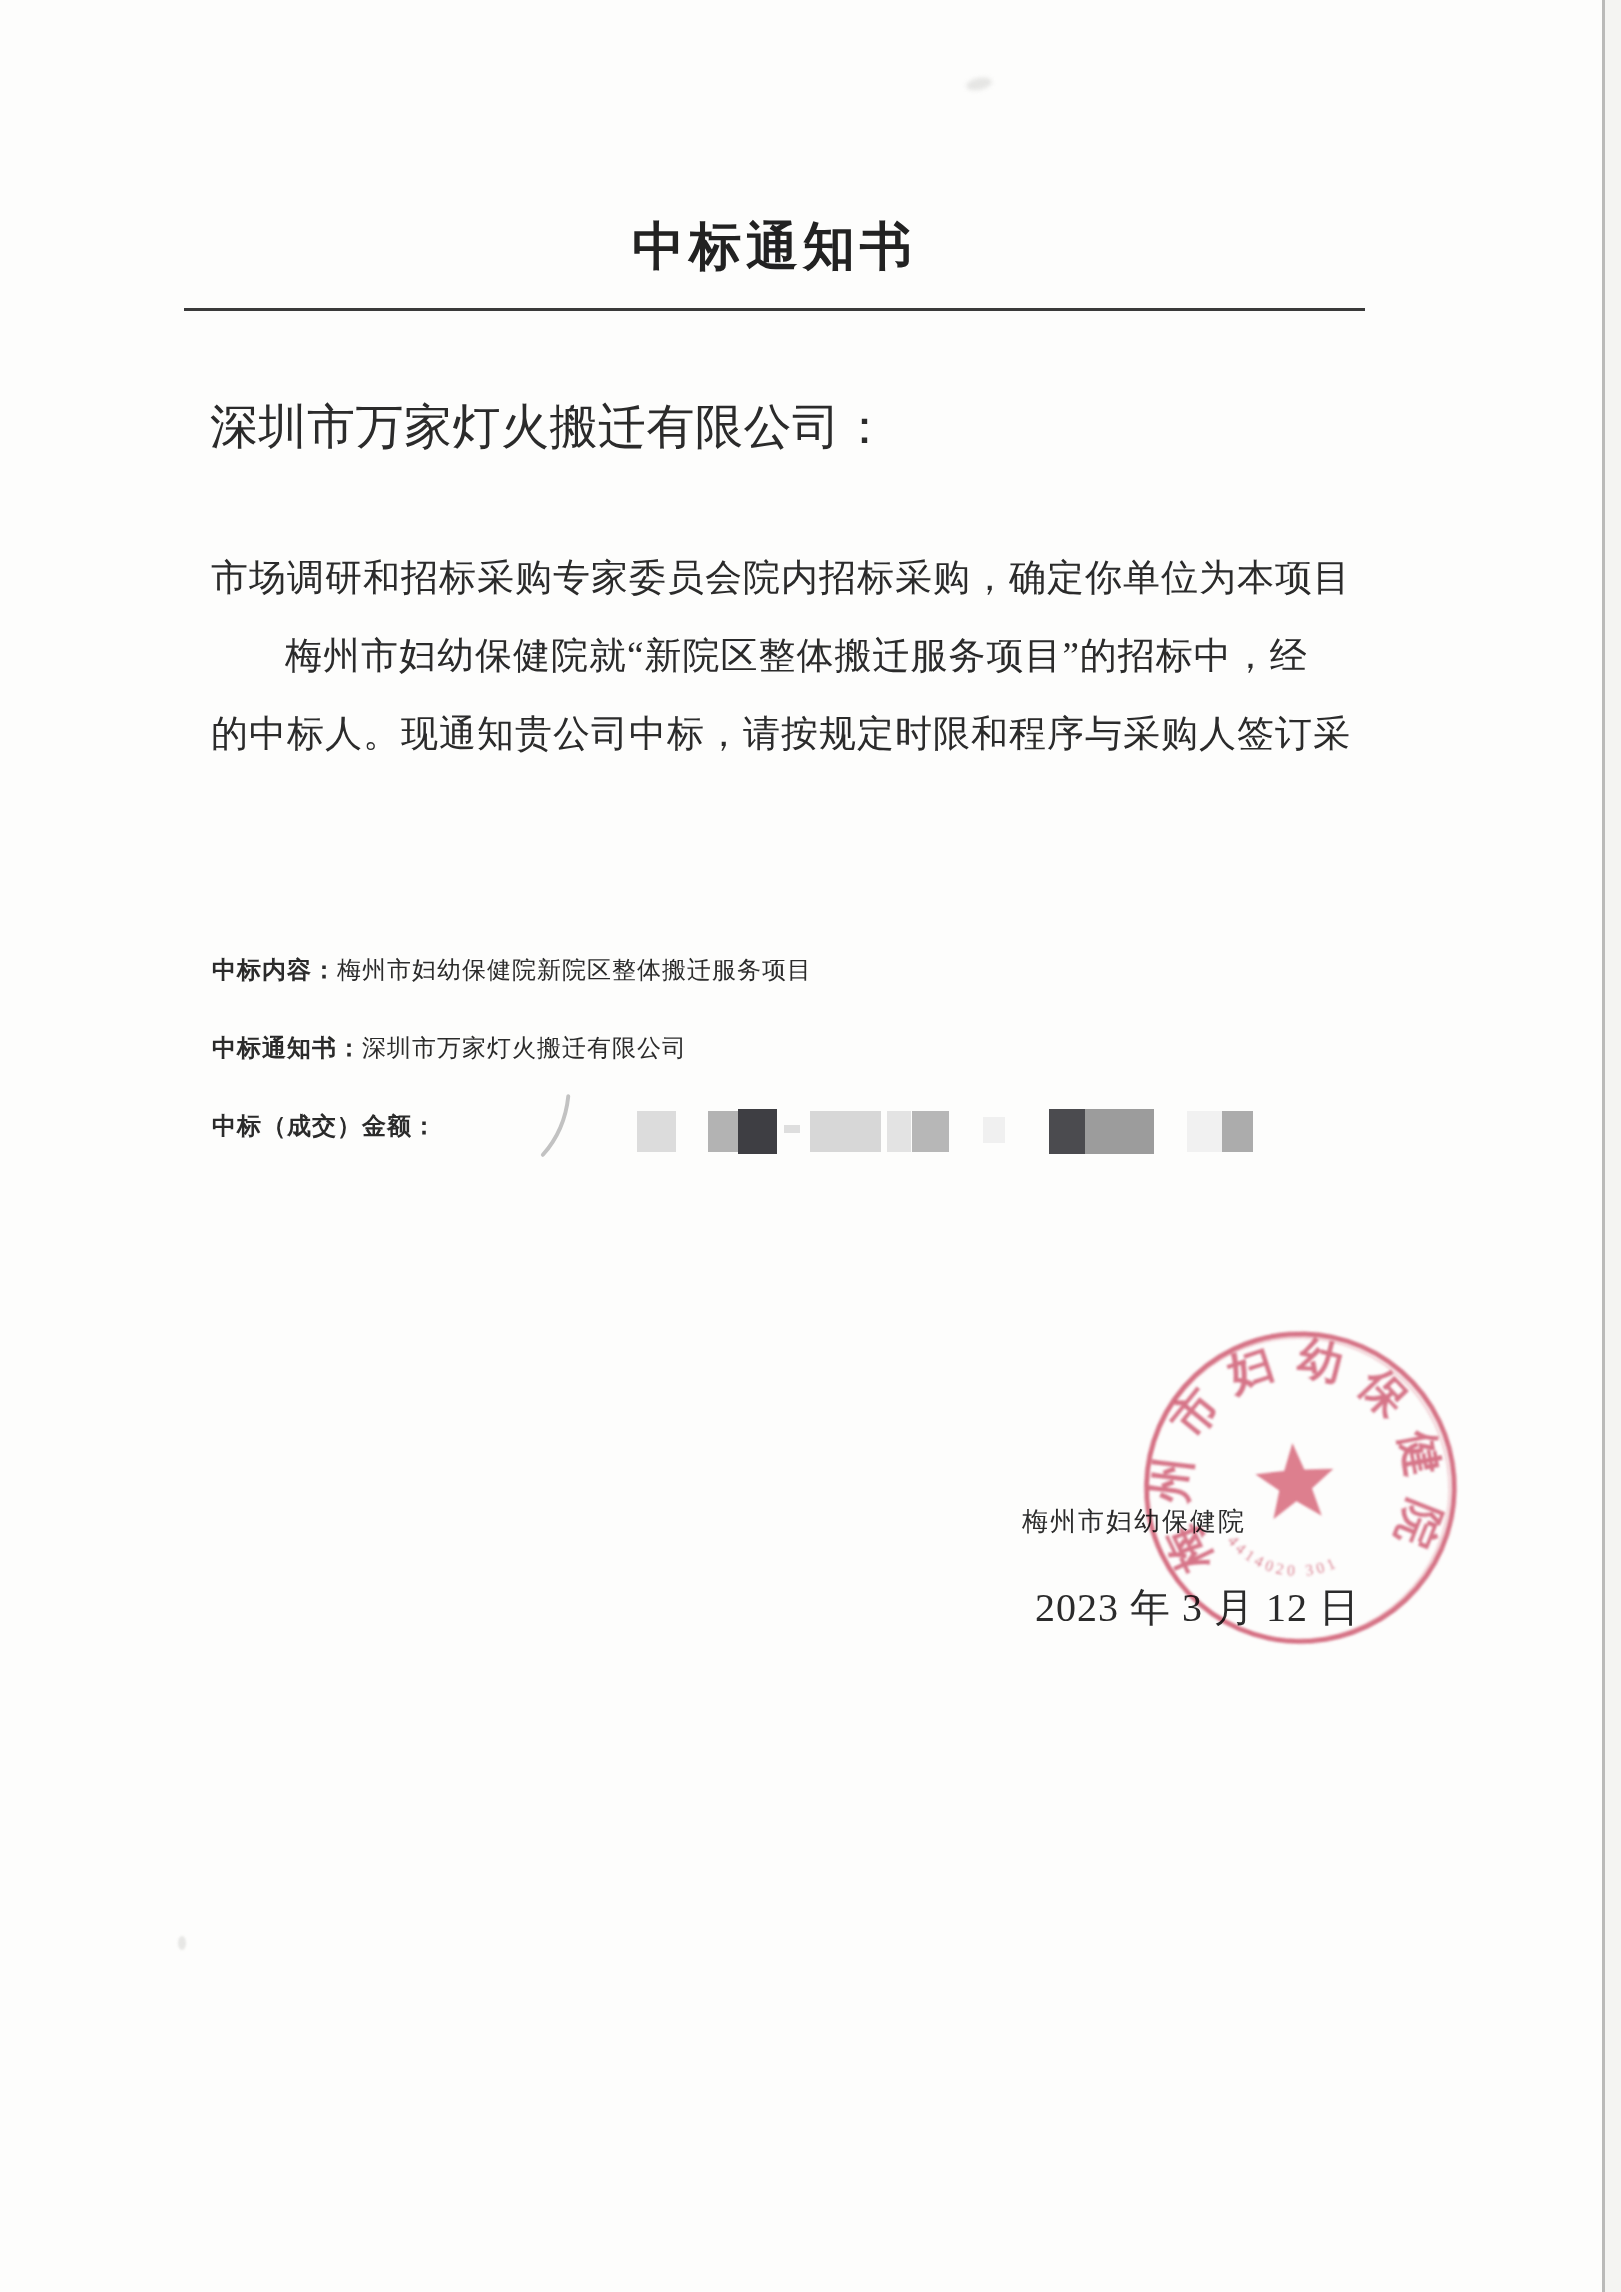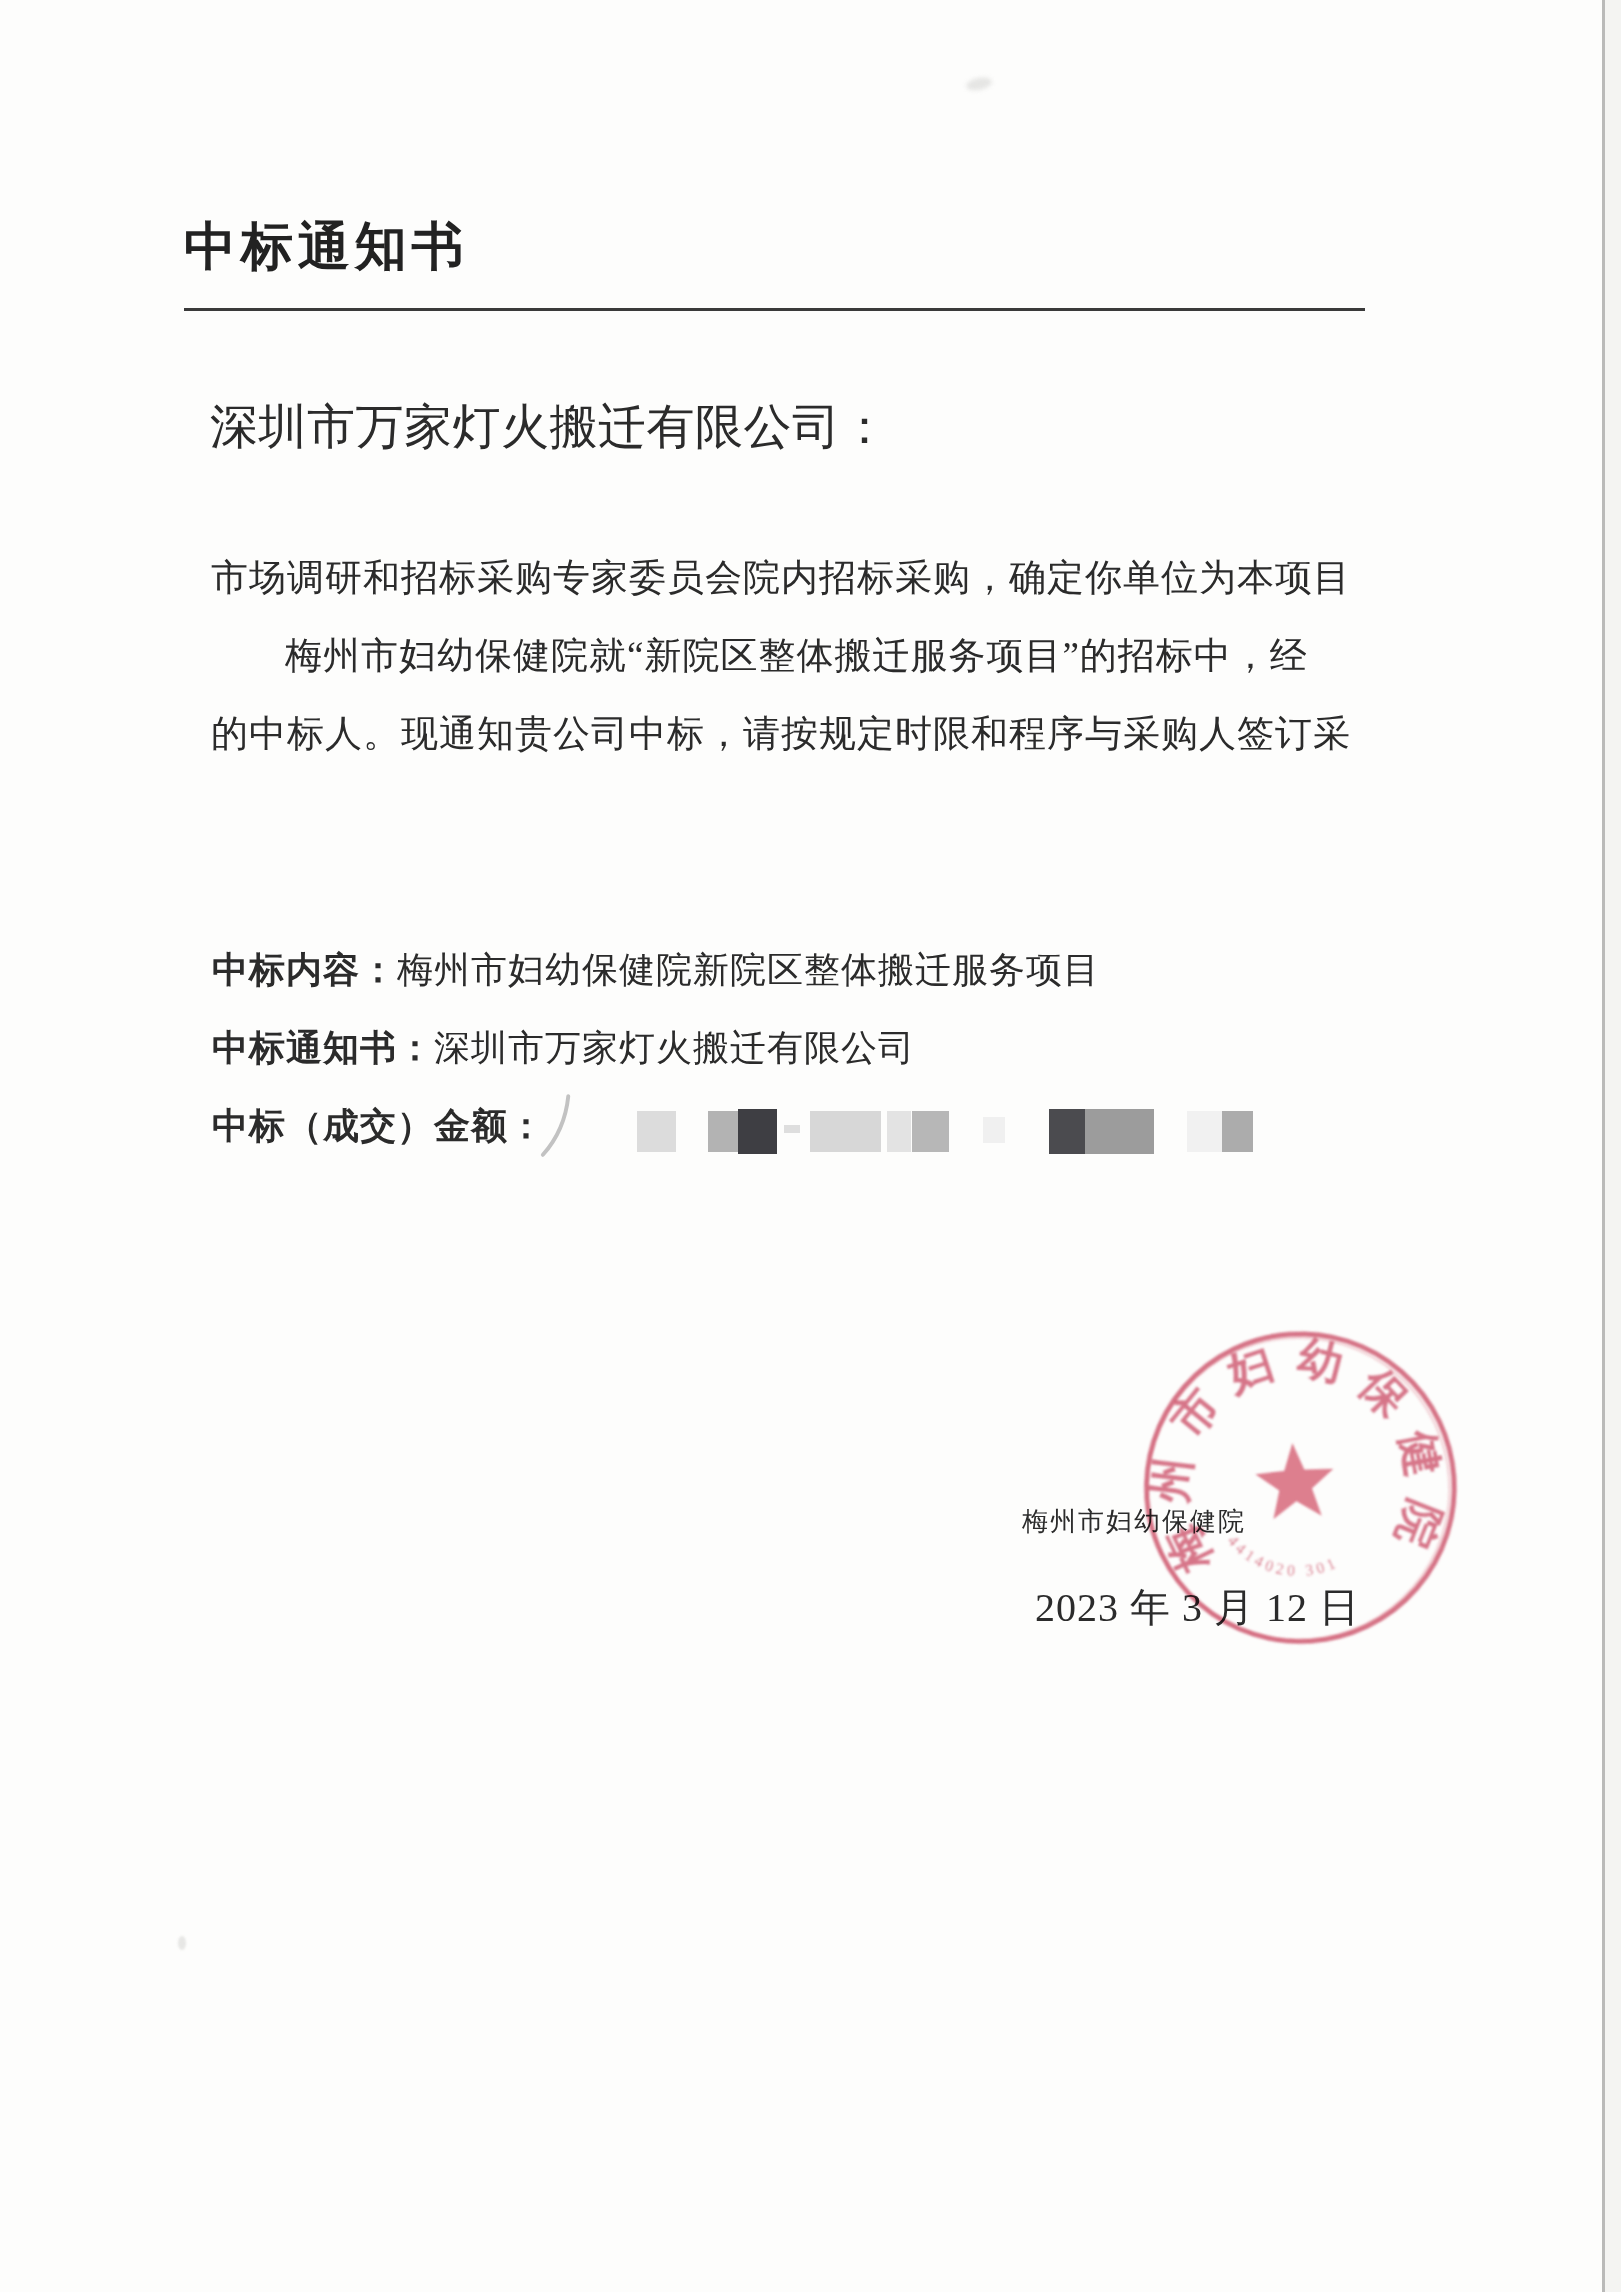--- a/index.html
+++ b/index.html
@@ -8,42 +8,42 @@
     width:1621px;height:2293px;
     margin:0 auto;
     background:#fdfdfc;
     overflow:hidden;
     font-family:"Liberation Serif","DejaVu Serif",serif;
     color:#2b2b2b;
   }
   .abs{position:absolute;}
   #doc-title{
     top:212px;left:184px;width:1181px;
-    text-align:left;
+    text-align:center;
     font-size:52px;font-weight:bold;
     letter-spacing:4.9px;
     color:#222;
   }
   #title-rule{
     top:308px;left:184px;width:1181px;height:2.9px;
     background:#3a3a3a;
   }
   #addressee{
     top:395px;left:210px;
     font-size:48px;letter-spacing:0.5px;
   }
   #body-paragraph{
     top:539px;left:211px;width:1122px;
     font-size:37px;line-height:78px;letter-spacing:1px;
   }
   .body-line{white-space:nowrap;}
   .body-line.indent{text-indent:74px;}
   #award-block{
     top:931px;left:212px;width:1122px;
-    font-size:36px;line-height:78px;letter-spacing:1px;
+    font-size:24px;line-height:78px;letter-spacing:1px;
   }
   .award-row{white-space:nowrap;}
   .award-label{font-weight:bold;}
   .award-value{font-weight:normal;}
   #redaction-layer{top:0;left:0;width:1621px;height:2293px;pointer-events:none;}
   .rblock{position:absolute;}
   #stroke-mark{top:1090px;left:537px;}
   #signature-org{
     top:1504px;left:1022px;
     font-size:26px;letter-spacing:2px;

